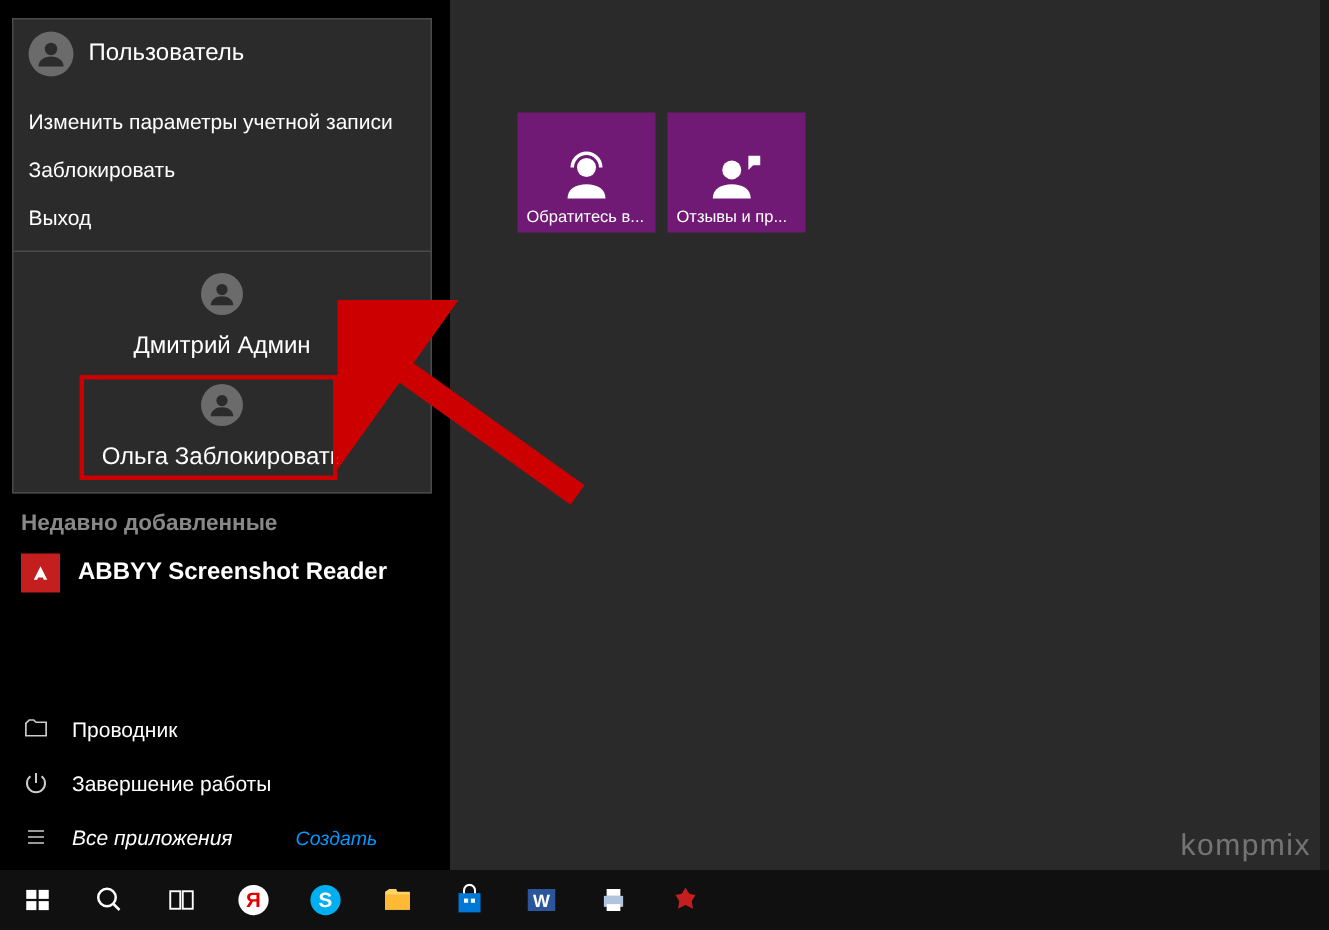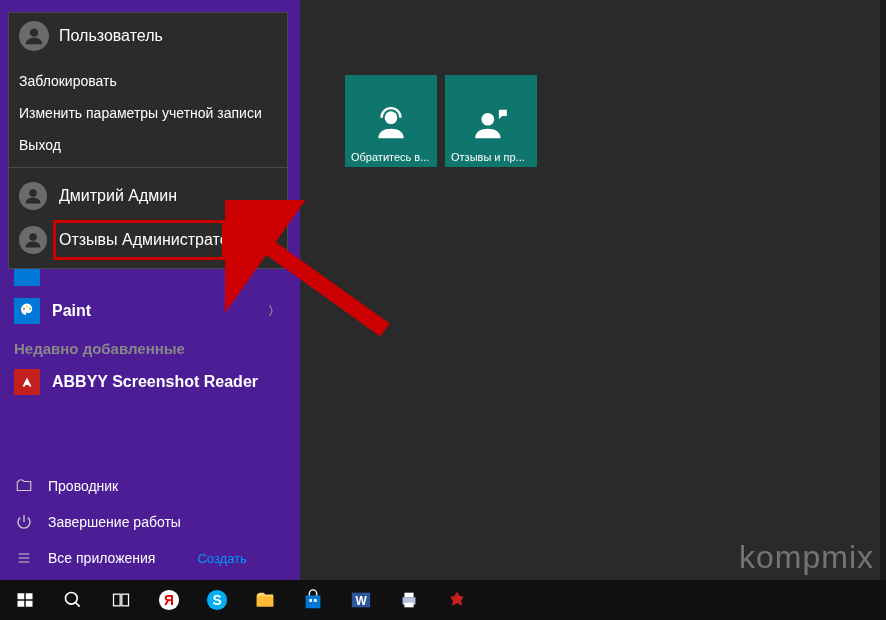--- a/index.html
+++ b/index.html
@@ -11,21 +11,21 @@
       color: #fff;
       overflow: hidden;
       position: relative;
     }
     .start-menu {
       position: absolute;
       left: 0;
       top: 0;
       width: 300px;
       height: 580px;
-      background: #4c1d95;
+      background: #000000;
     }
     .user-popup {
       position: absolute;
       left: 8px;
       top: 12px;
       width: 280px;
       background: #2b2b2b;
       border: 1px solid #4a4a4a;
       z-index: 20;
       padding-bottom: 6px;
@@ -64,20 +64,21 @@
       height: 1px;
       background: #4a4a4a;
       margin: 6px 0;
     }
     .popup-user-row {
       display: flex;
       align-items: center;
       padding: 8px 10px;
       gap: 12px;
       cursor: pointer;
+      flex-direction: column;
     }
     .highlighted {
       position: relative;
     }
     .highlight-box {
       position: absolute;
       left: 44px;
       right: 62px;
       top: 2px;
       bottom: 2px;
@@ -145,38 +146,39 @@
       justify-content: center;
       color: #ccc;
       flex-shrink: 0;
     }
     .all-apps-row {
       display: flex;
       align-items: center;
       padding: 8px 14px;
       gap: 14px;
       font-size: 14px;
+      font-style: italic;
     }
     .create-link {
       color: #0099ff;
       margin-left: 28px;
       cursor: pointer;
       font-size: 13px;
     }
     .tiles-area {
       position: absolute;
       left: 345px;
       top: 75px;
       display: flex;
       gap: 8px;
     }
     .tile {
       width: 92px;
-      height: 92px;
-      background: #0f766e;
+      height: 80px;
+      background: #701a75;
       display: flex;
       flex-direction: column;
       align-items: center;
       justify-content: center;
       padding: 6px;
       cursor: pointer;
       position: relative;
     }
     .tile-icon {
       width: 40px;
@@ -237,21 +239,21 @@
       position: absolute;
       left: 225px;
       top: 200px;
       z-index: 30;
       pointer-events: none;
     }
     .watermark {
       position: absolute;
       right: 12px;
       bottom: 44px;
-      font-size: 32px;
+      font-size: 20px;
       color: rgba(255,255,255,0.35);
       font-weight: 300;
       letter-spacing: 1px;
     }
     svg { display: block; }
   </style>
 </head>
 <body>
 
 <div class="bg-window"></div>
@@ -261,41 +263,41 @@
   <div class="user-popup">
     <div class="user-header">
       <div class="user-avatar-large">
         <svg width="20" height="20" viewBox="0 0 24 24" fill="#2b2b2b">
             <circle cx="12" cy="8" r="5"></circle>
             <path d="M2 22c0-5 4.5-8 10-8s10 3 10 8z"></path>
           </svg>
       </div>
       <span>Пользователь</span>
     </div>
+    <div class="popup-item">Изменить параметры учетной записи</div>
     <div class="popup-item">Заблокировать</div>
-    <div class="popup-item">Изменить параметры учетной записи</div>
     <div class="popup-item">Выход</div>
     <div class="popup-divider"></div>
     <div class="popup-user-row">
       <div class="user-avatar-small">
         <svg width="18" height="18" viewBox="0 0 24 24" fill="#2b2b2b">
             <circle cx="12" cy="8" r="5"></circle>
             <path d="M2 22c0-5 4.5-8 10-8s10 3 10 8z"></path>
           </svg>
       </div>
       <span>Дмитрий Админ</span>
     </div>
     <div class="popup-user-row highlighted">
       <div class="user-avatar-small">
         <svg width="18" height="18" viewBox="0 0 24 24" fill="#2b2b2b">
             <circle cx="12" cy="8" r="5"></circle>
             <path d="M2 22c0-5 4.5-8 10-8s10 3 10 8z"></path>
           </svg>
       </div>
-      <span>Отзывы Администратор</span>
+      <span>Ольга Заблокировать</span>
       <div class="highlight-box"></div>
     </div>
   </div>
 
   <div class="start-apps">
     <div class="app-row" style="padding-top:0;">
       <div class="app-icon" style="background:#0078d7;"></div>
     </div>
     <div class="app-row">
       <div class="app-icon paint">

